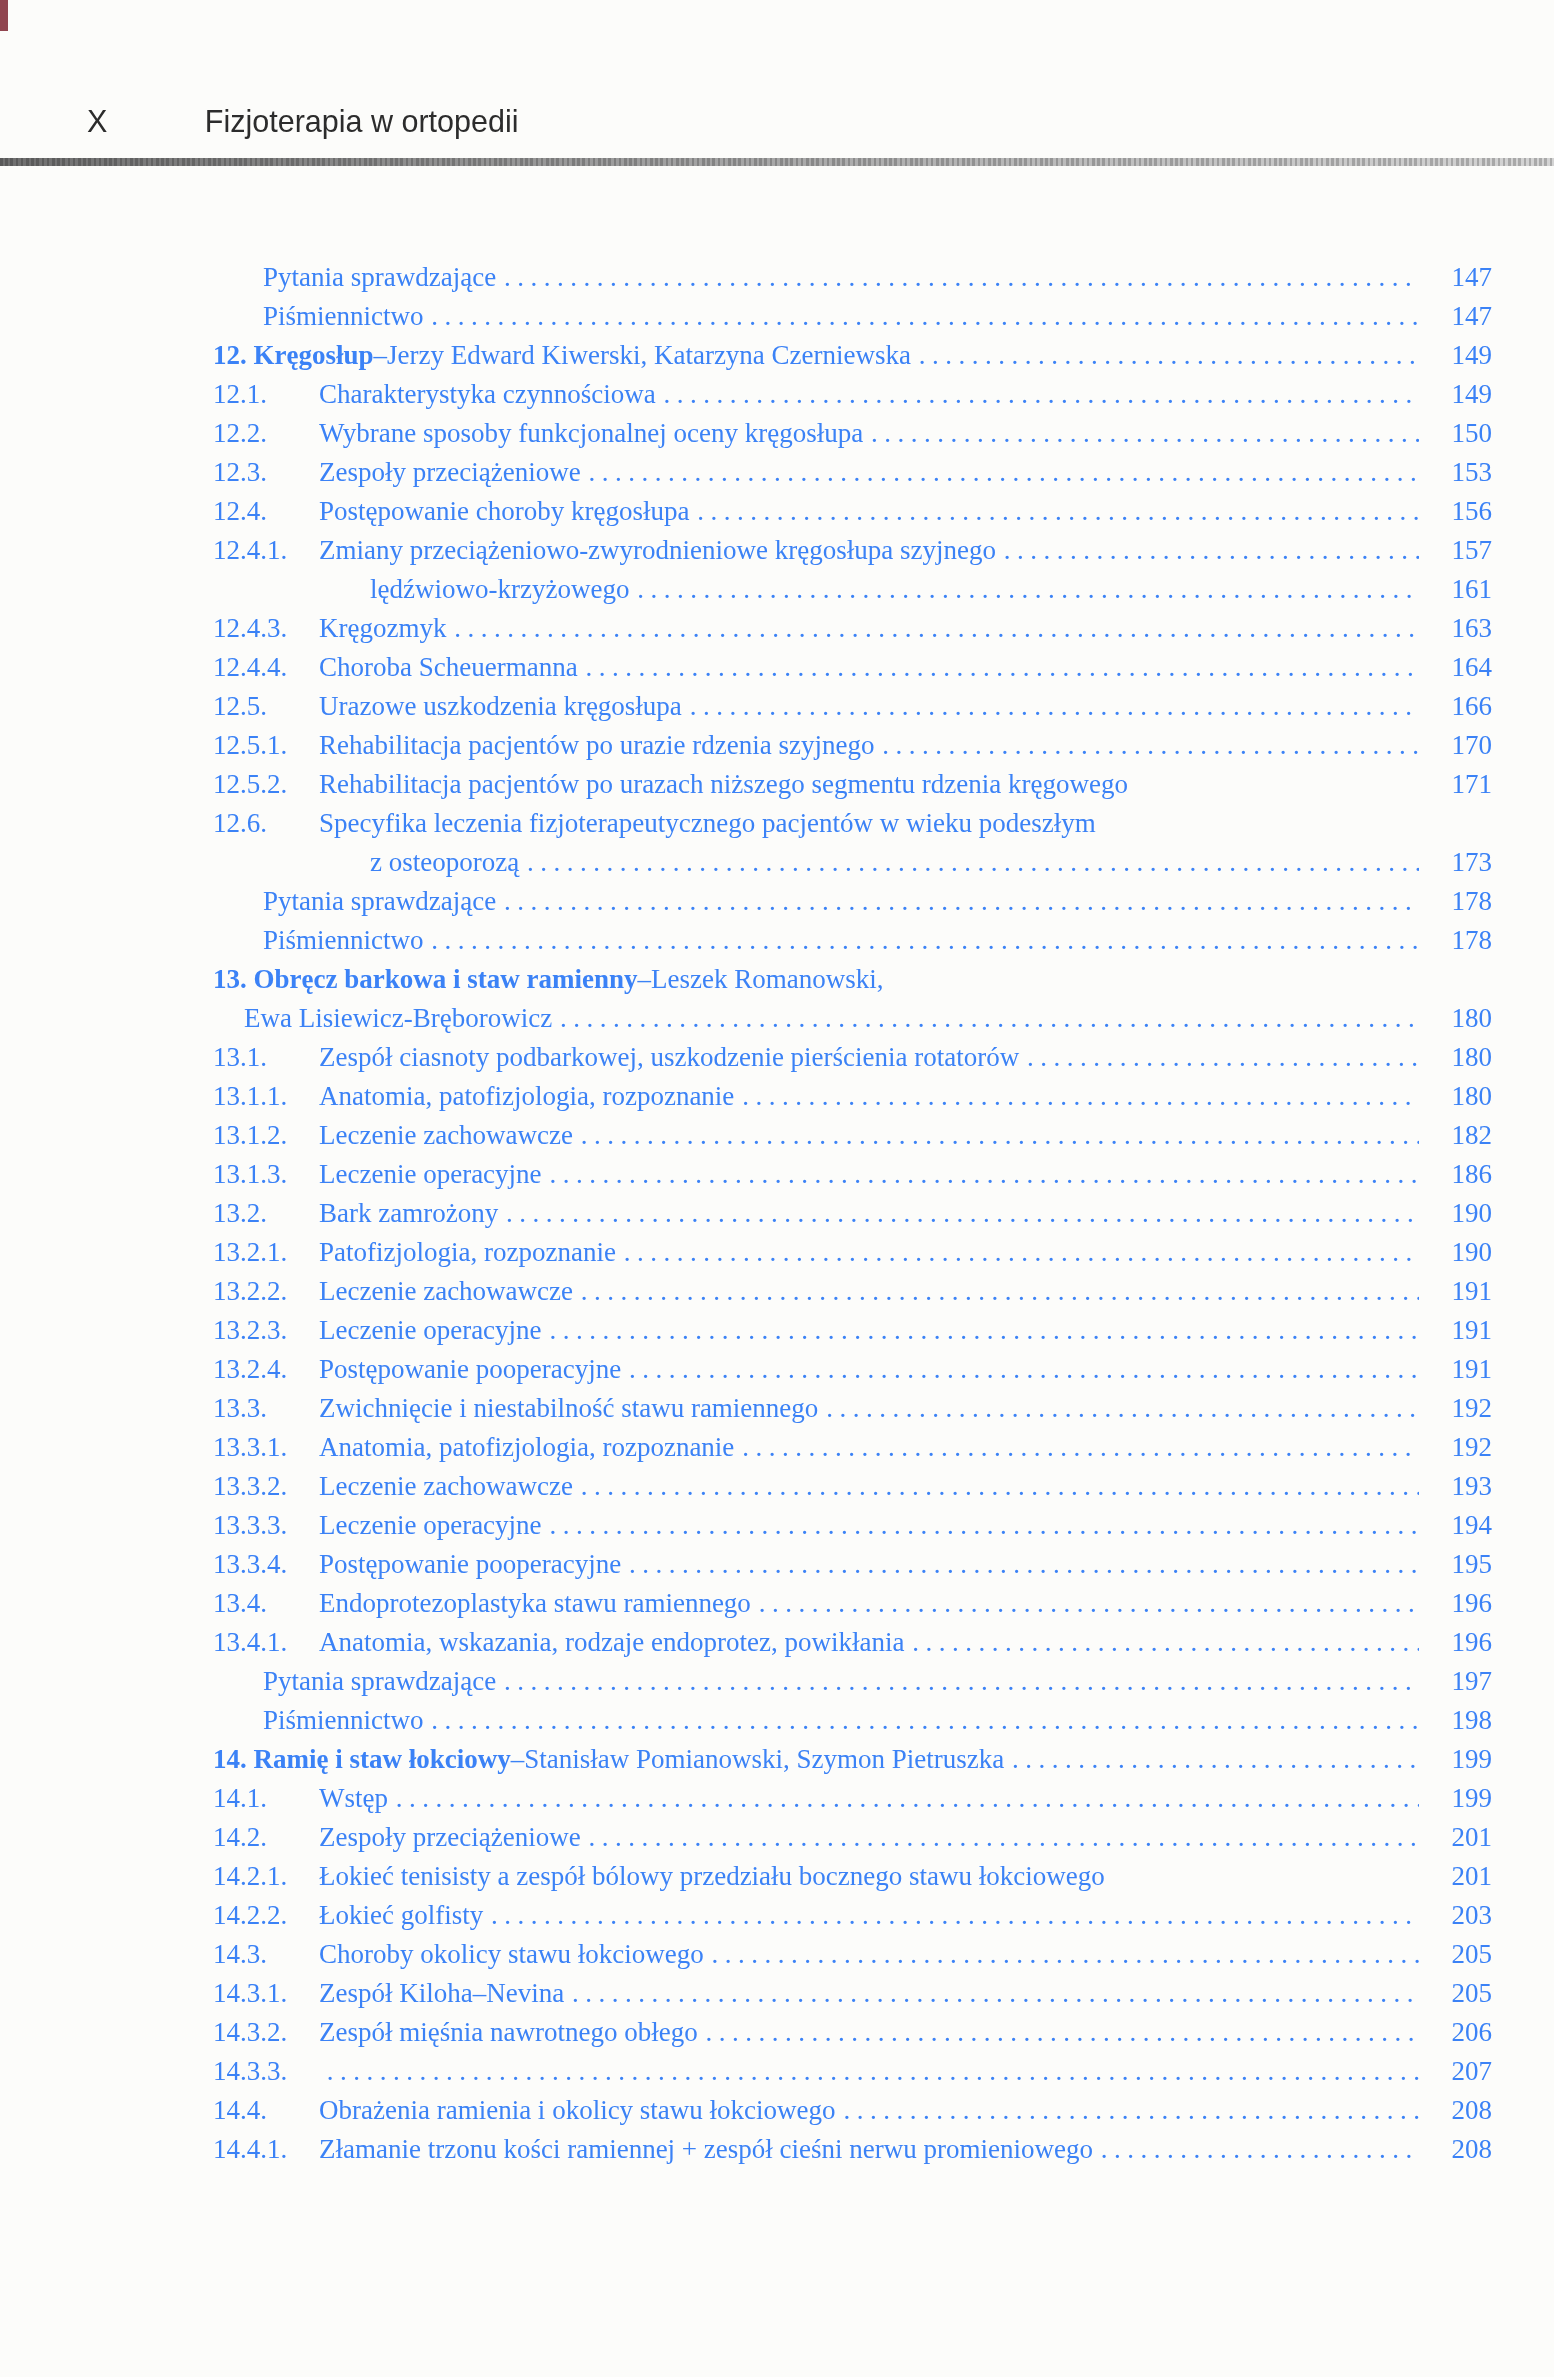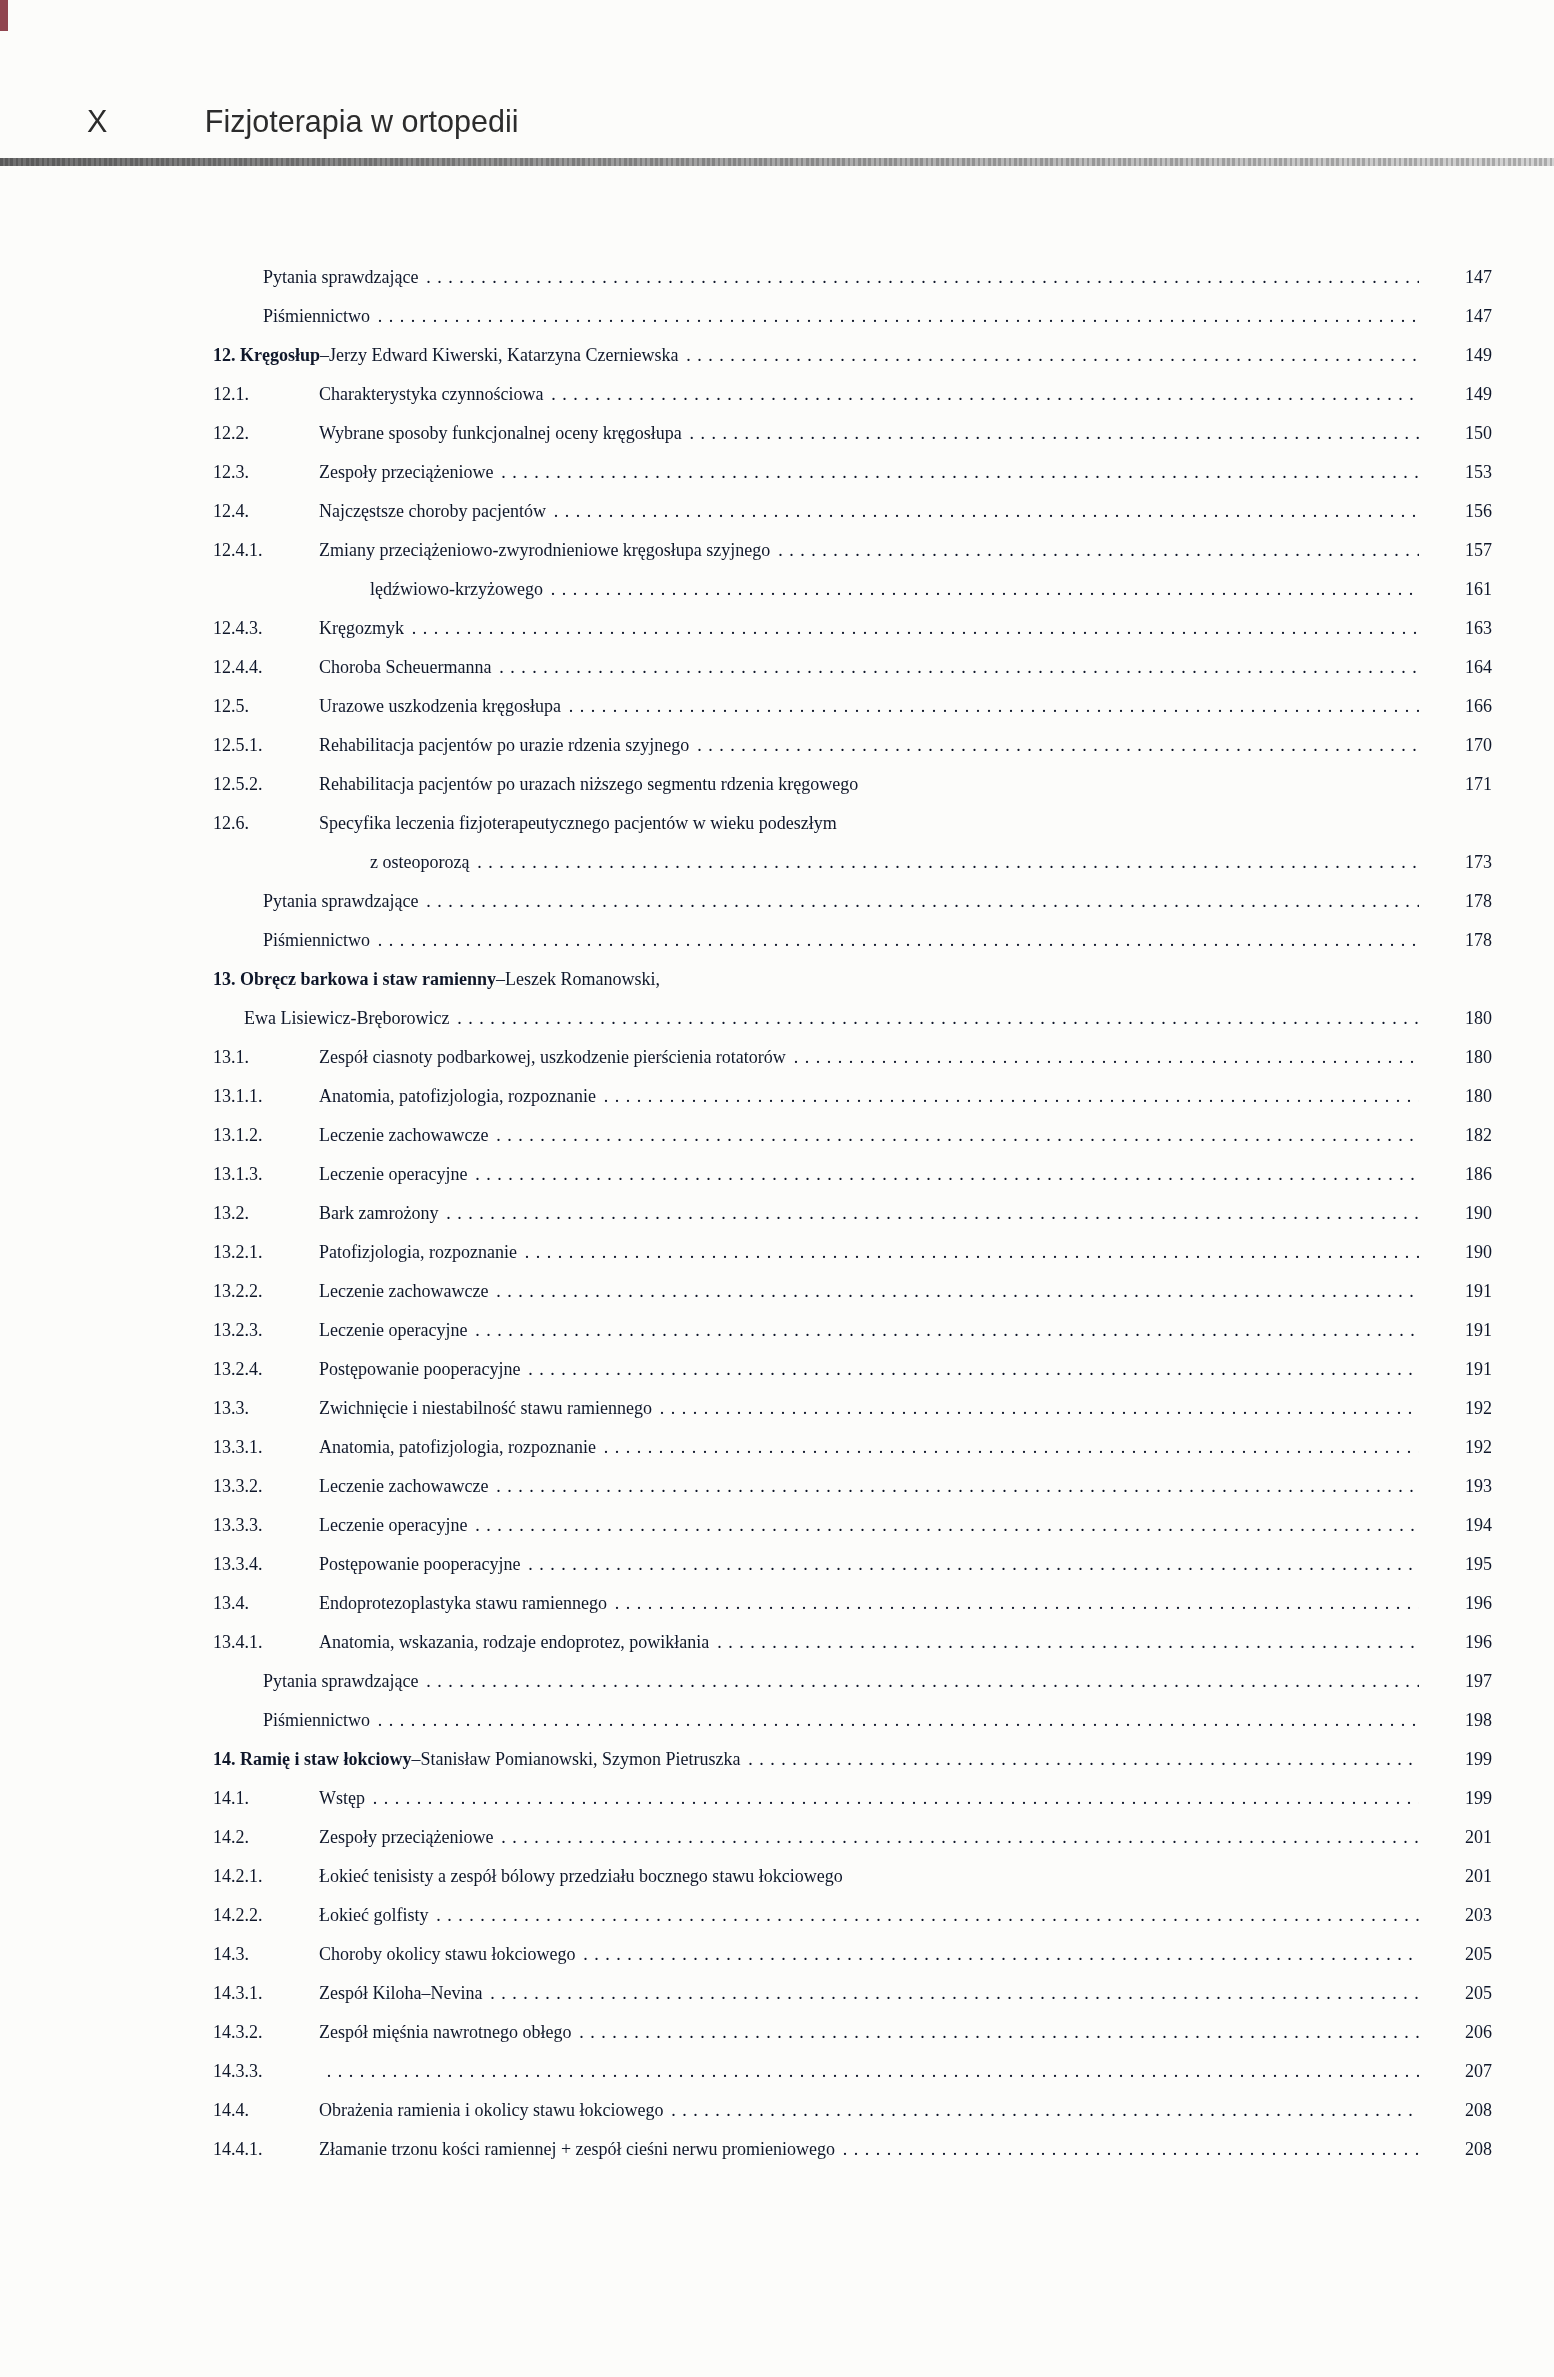--- a/index.html
+++ b/index.html
@@ -31,21 +31,21 @@
   .rule {
     position:absolute; top:158px; left:0;
     width:1554px; height:7.8px;
     background:
       repeating-linear-gradient(90deg, rgba(0,0,0,.20) 0 2.6px, rgba(0,0,0,0) 2.6px 5.2px),
       linear-gradient(to right, #6f6f6f, #989898 35%, #bfbfbf 72%, #d4d4d4);
   }
   .toc {
     position:absolute; top:258px; left:213px;
     width:1279px;
-    font-size:18px; color:#0f172a;
+    font-size:27px; color:#3b82f6;
   }
   .row {
     display:flex; align-items:baseline;
     line-height:39px;
     white-space:nowrap;
   }
   .row.front  { padding-left:50px; }
   .row.cont   { padding-left:157px; }
   .row.cont13 { padding-left:31px; }
   .num { flex:0 0 106px; }
@@ -104,21 +104,21 @@
         <span class="pg">150</span>
       </div>
       <div class="row sub">
         <span class="num">12.3.</span>
         <span class="t">Zespoły przeciążeniowe</span>
         <span class="leader">............................................................................................................................................................................................................................</span>
         <span class="pg">153</span>
       </div>
       <div class="row sub">
         <span class="num">12.4.</span>
-        <span class="t">Najczęstsze choroby pacjentów</span>
+        <span class="t">Postępowanie choroby kręgosłupa</span>
         <span class="leader">............................................................................................................................................................................................................................</span>
         <span class="pg">156</span>
       </div>
       <div class="row sub">
         <span class="num">12.4.1.</span>
         <span class="t">Zmiany przeciążeniowo-zwyrodnieniowe kręgosłupa szyjnego</span>
         <span class="leader">............................................................................................................................................................................................................................</span>
         <span class="pg">157</span>
       </div>
       <div class="row cont">

